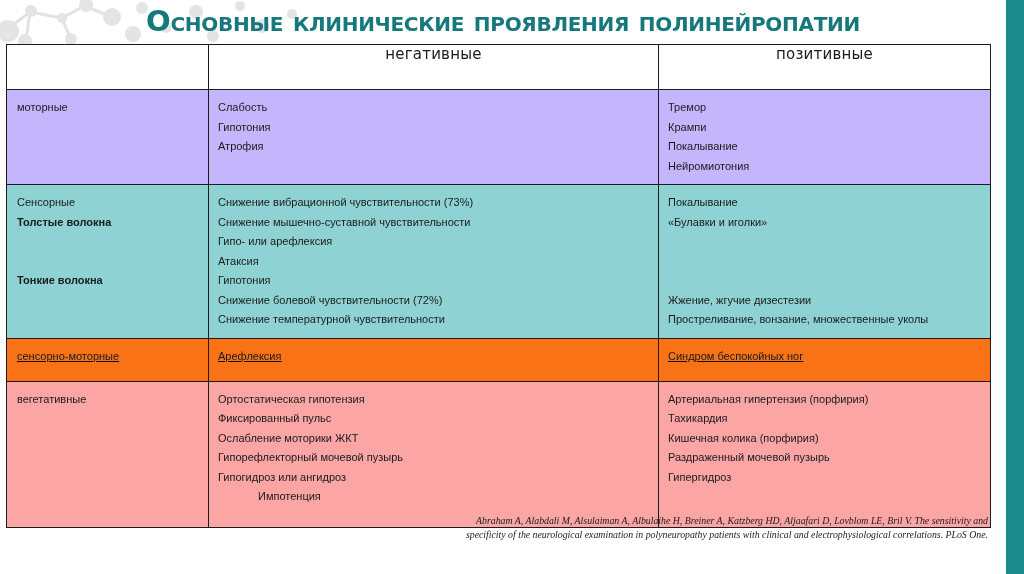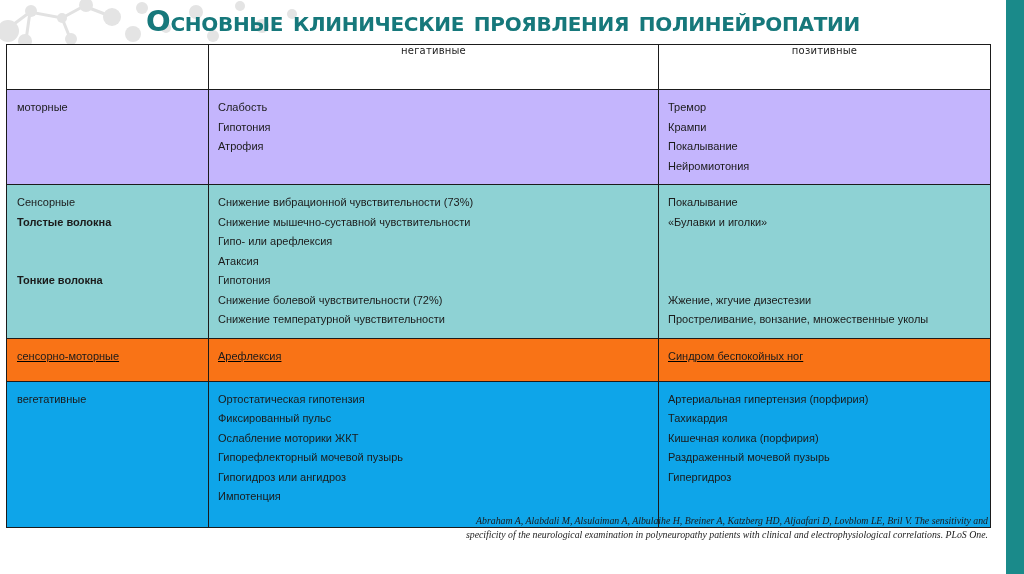--- a/index.html
+++ b/index.html
@@ -76,21 +76,21 @@
 
   col.c-cat  { width: 202px; }
   col.c-neg  { width: 450px; }
   col.c-pos  { width: 332px; }
 
   
   .hdr-cell {
     height: 44px;
     background: #ffffff;
     vertical-align: middle;
-    font-size: 10px;
+    font-size: 15px;
     color: #1b1b1b;
     font-family: "DejaVu Sans", sans-serif;
     letter-spacing: 0.2px;
   }
 
   .cell-inner {
     padding: 8px 10px 8px 9px;
     font-size: 11px;
     color: #1b1b1b;
     line-height: 19.5px;
@@ -98,21 +98,21 @@
   .cell-inner.cat { padding-left: 10px; }
 
   .line { white-space: nowrap; }
   .line.bold { font-weight: bold; }
   .line.spacer { visibility: hidden; }
 
   
   .row-motor td      { background: #c4b5fd; }
   .row-sensory td    { background: #8ed2d4; }
   .row-sensmotor td  { background: #f97316; text-decoration: underline; }
-  .row-vegetative td { background: #0ea5e9; }
+  .row-vegetative td { background: #fca5a5; }
 
   .row-motor      .cell-inner { min-height: 92px; box-sizing: border-box; }
   .row-sensory    .cell-inner { min-height: 118px; box-sizing: border-box; }
   .row-sensmotor  .cell-inner { min-height: 42px; box-sizing: border-box; }
   .row-vegetative .cell-inner { min-height: 110px; box-sizing: border-box; }
 
   
   .citation {
     font-family: "Liberation Serif", serif;
     font-style: italic;
@@ -250,21 +250,21 @@
           <span class="line" style="display: block;">вегетативные</span>
         </div>
       </td>
       <td>
         <div class="cell-inner">
           <span class="line" style="display: block;">Ортостатическая гипотензия</span>
           <span class="line" style="display: block;">Фиксированный пульс</span>
           <span class="line" style="display: block;">Ослабление моторики ЖКТ</span>
           <span class="line" style="display: block;">Гипорефлекторный мочевой пузырь</span>
           <span class="line" style="display: block;">Гипогидроз или ангидроз</span>
-          <span class="line" style="display: block;">Импотенция</span>
+          <span class="line" style="display: block; margin-left: 40px;">Импотенция</span>
           <div class="citation">
             <span class="cit-pad"></span>
           </div>
         </div>
       </td>
       <td>
         <div class="cell-inner">
           <span class="line" style="display: block;">Артериальная гипертензия (порфирия)</span>
           <span class="line" style="display: block;">Тахикардия</span>
           <span class="line" style="display: block;">Кишечная колика (порфирия)</span>

